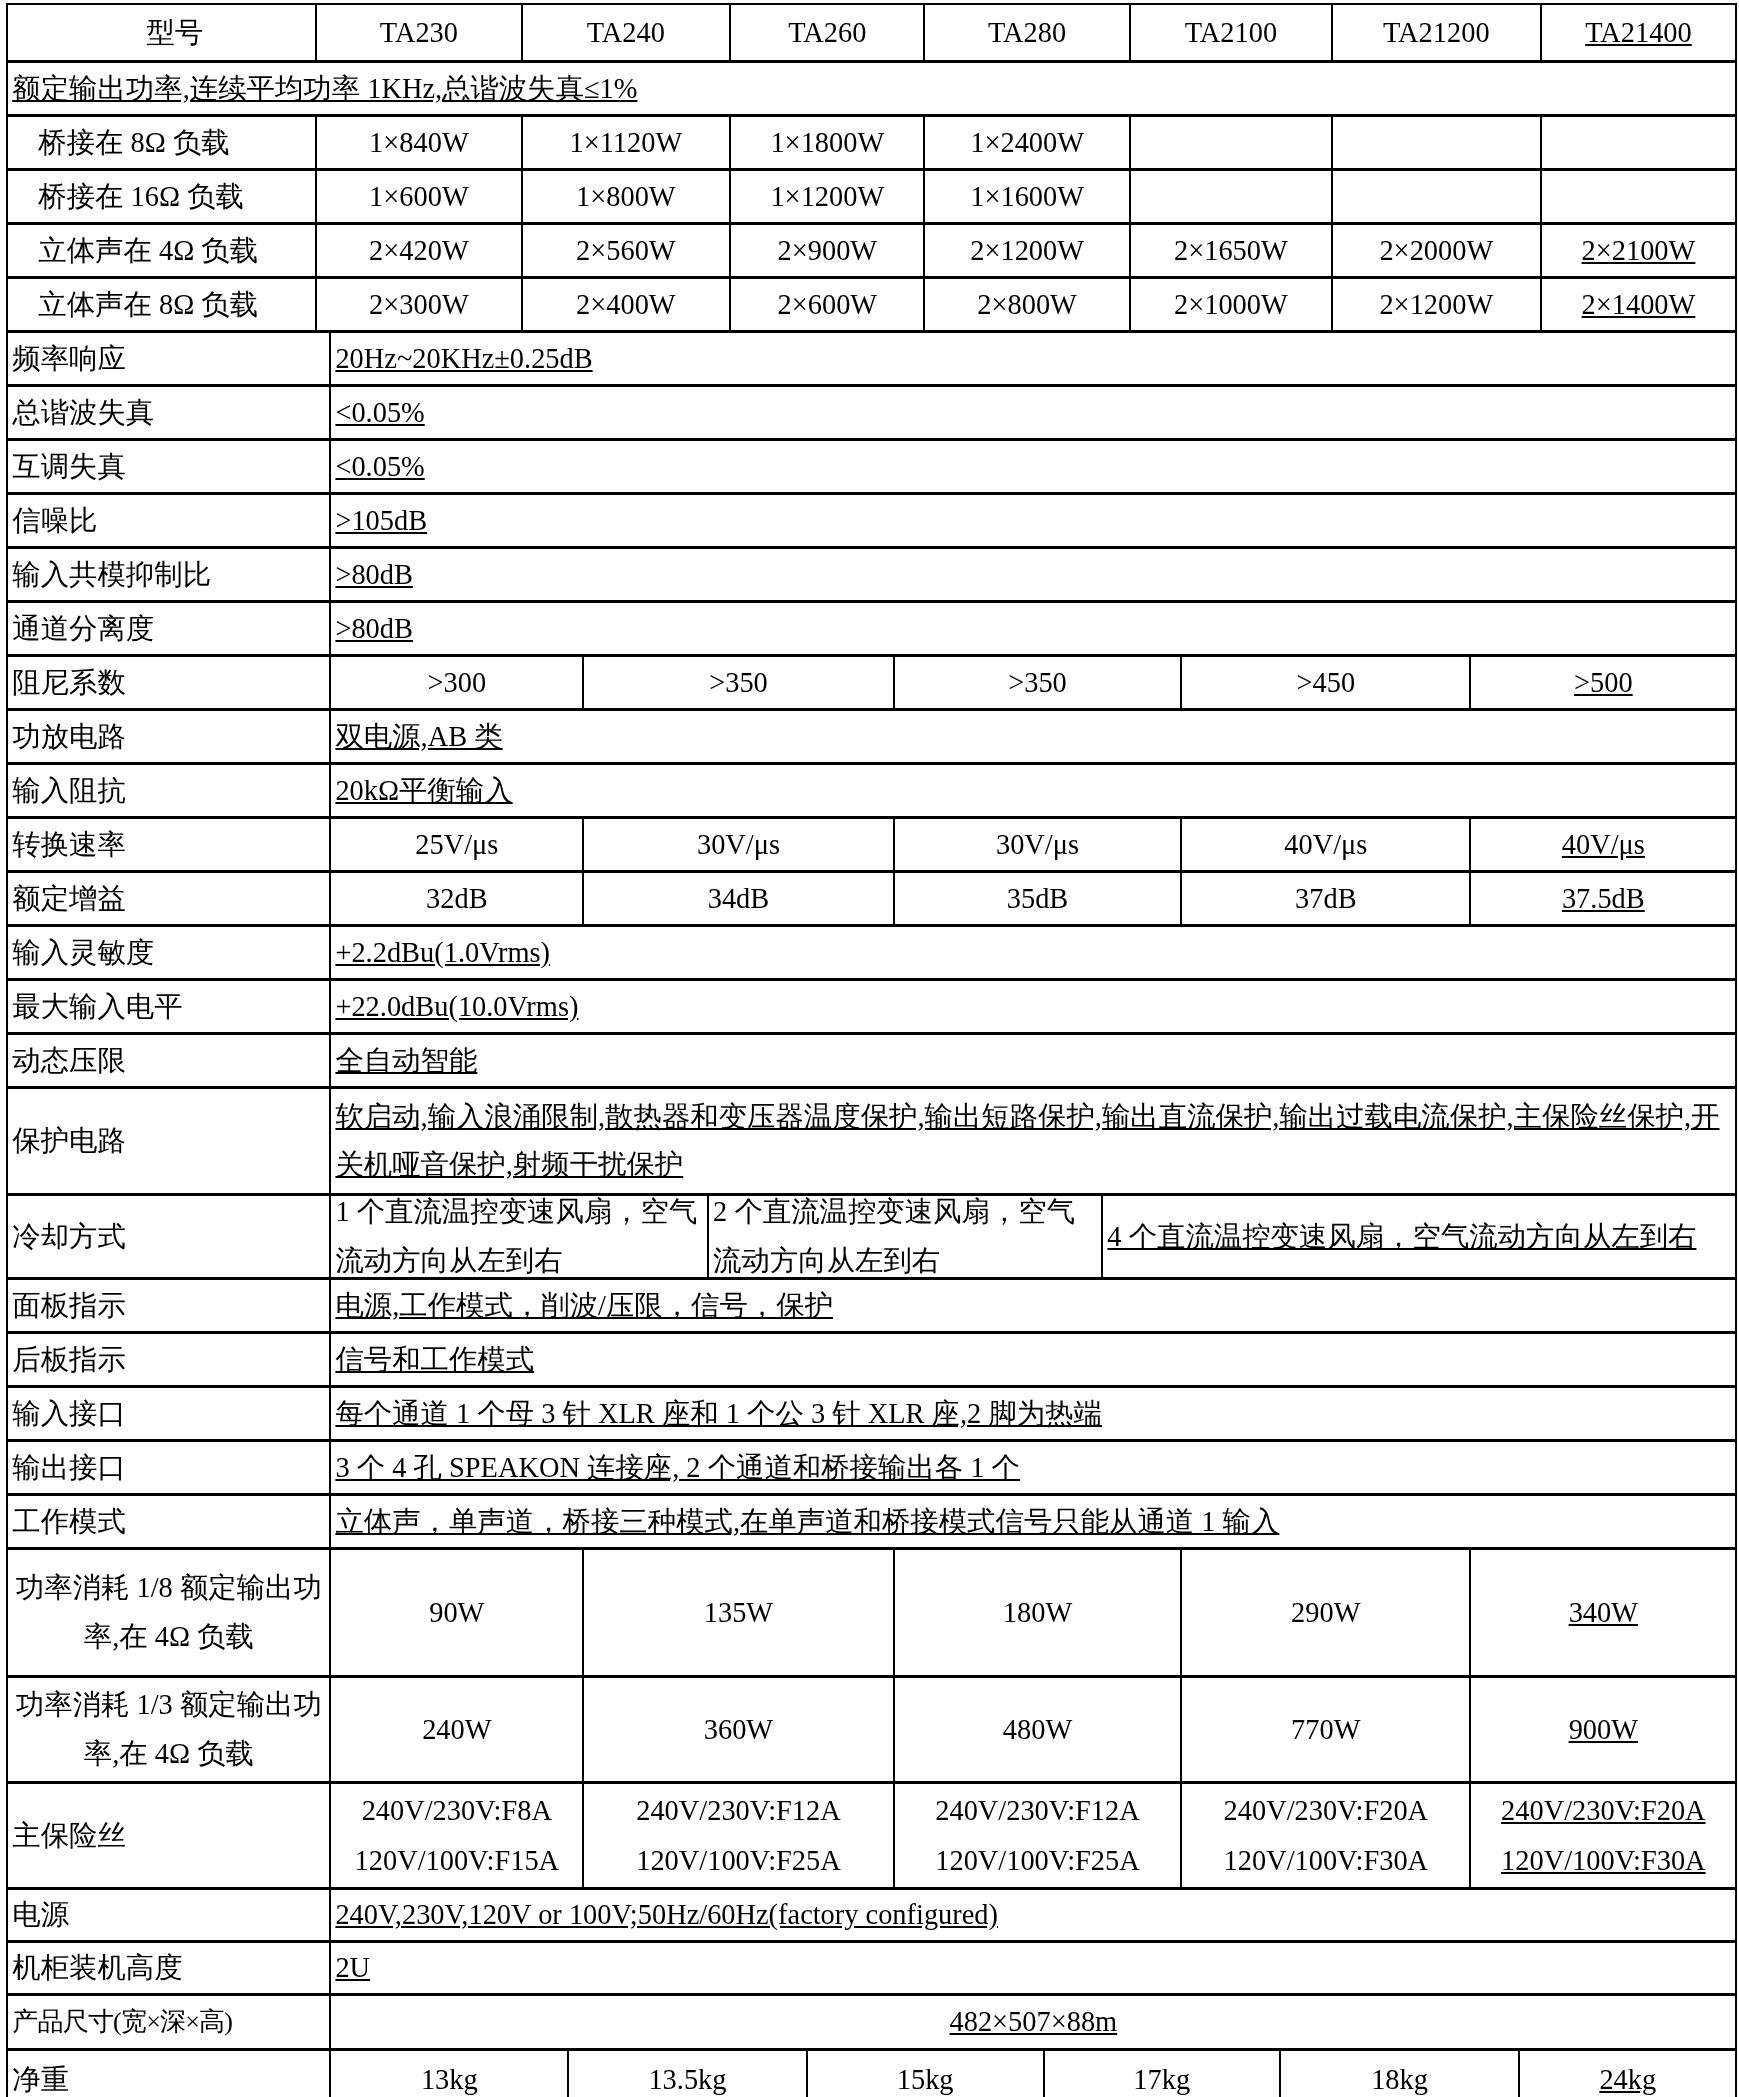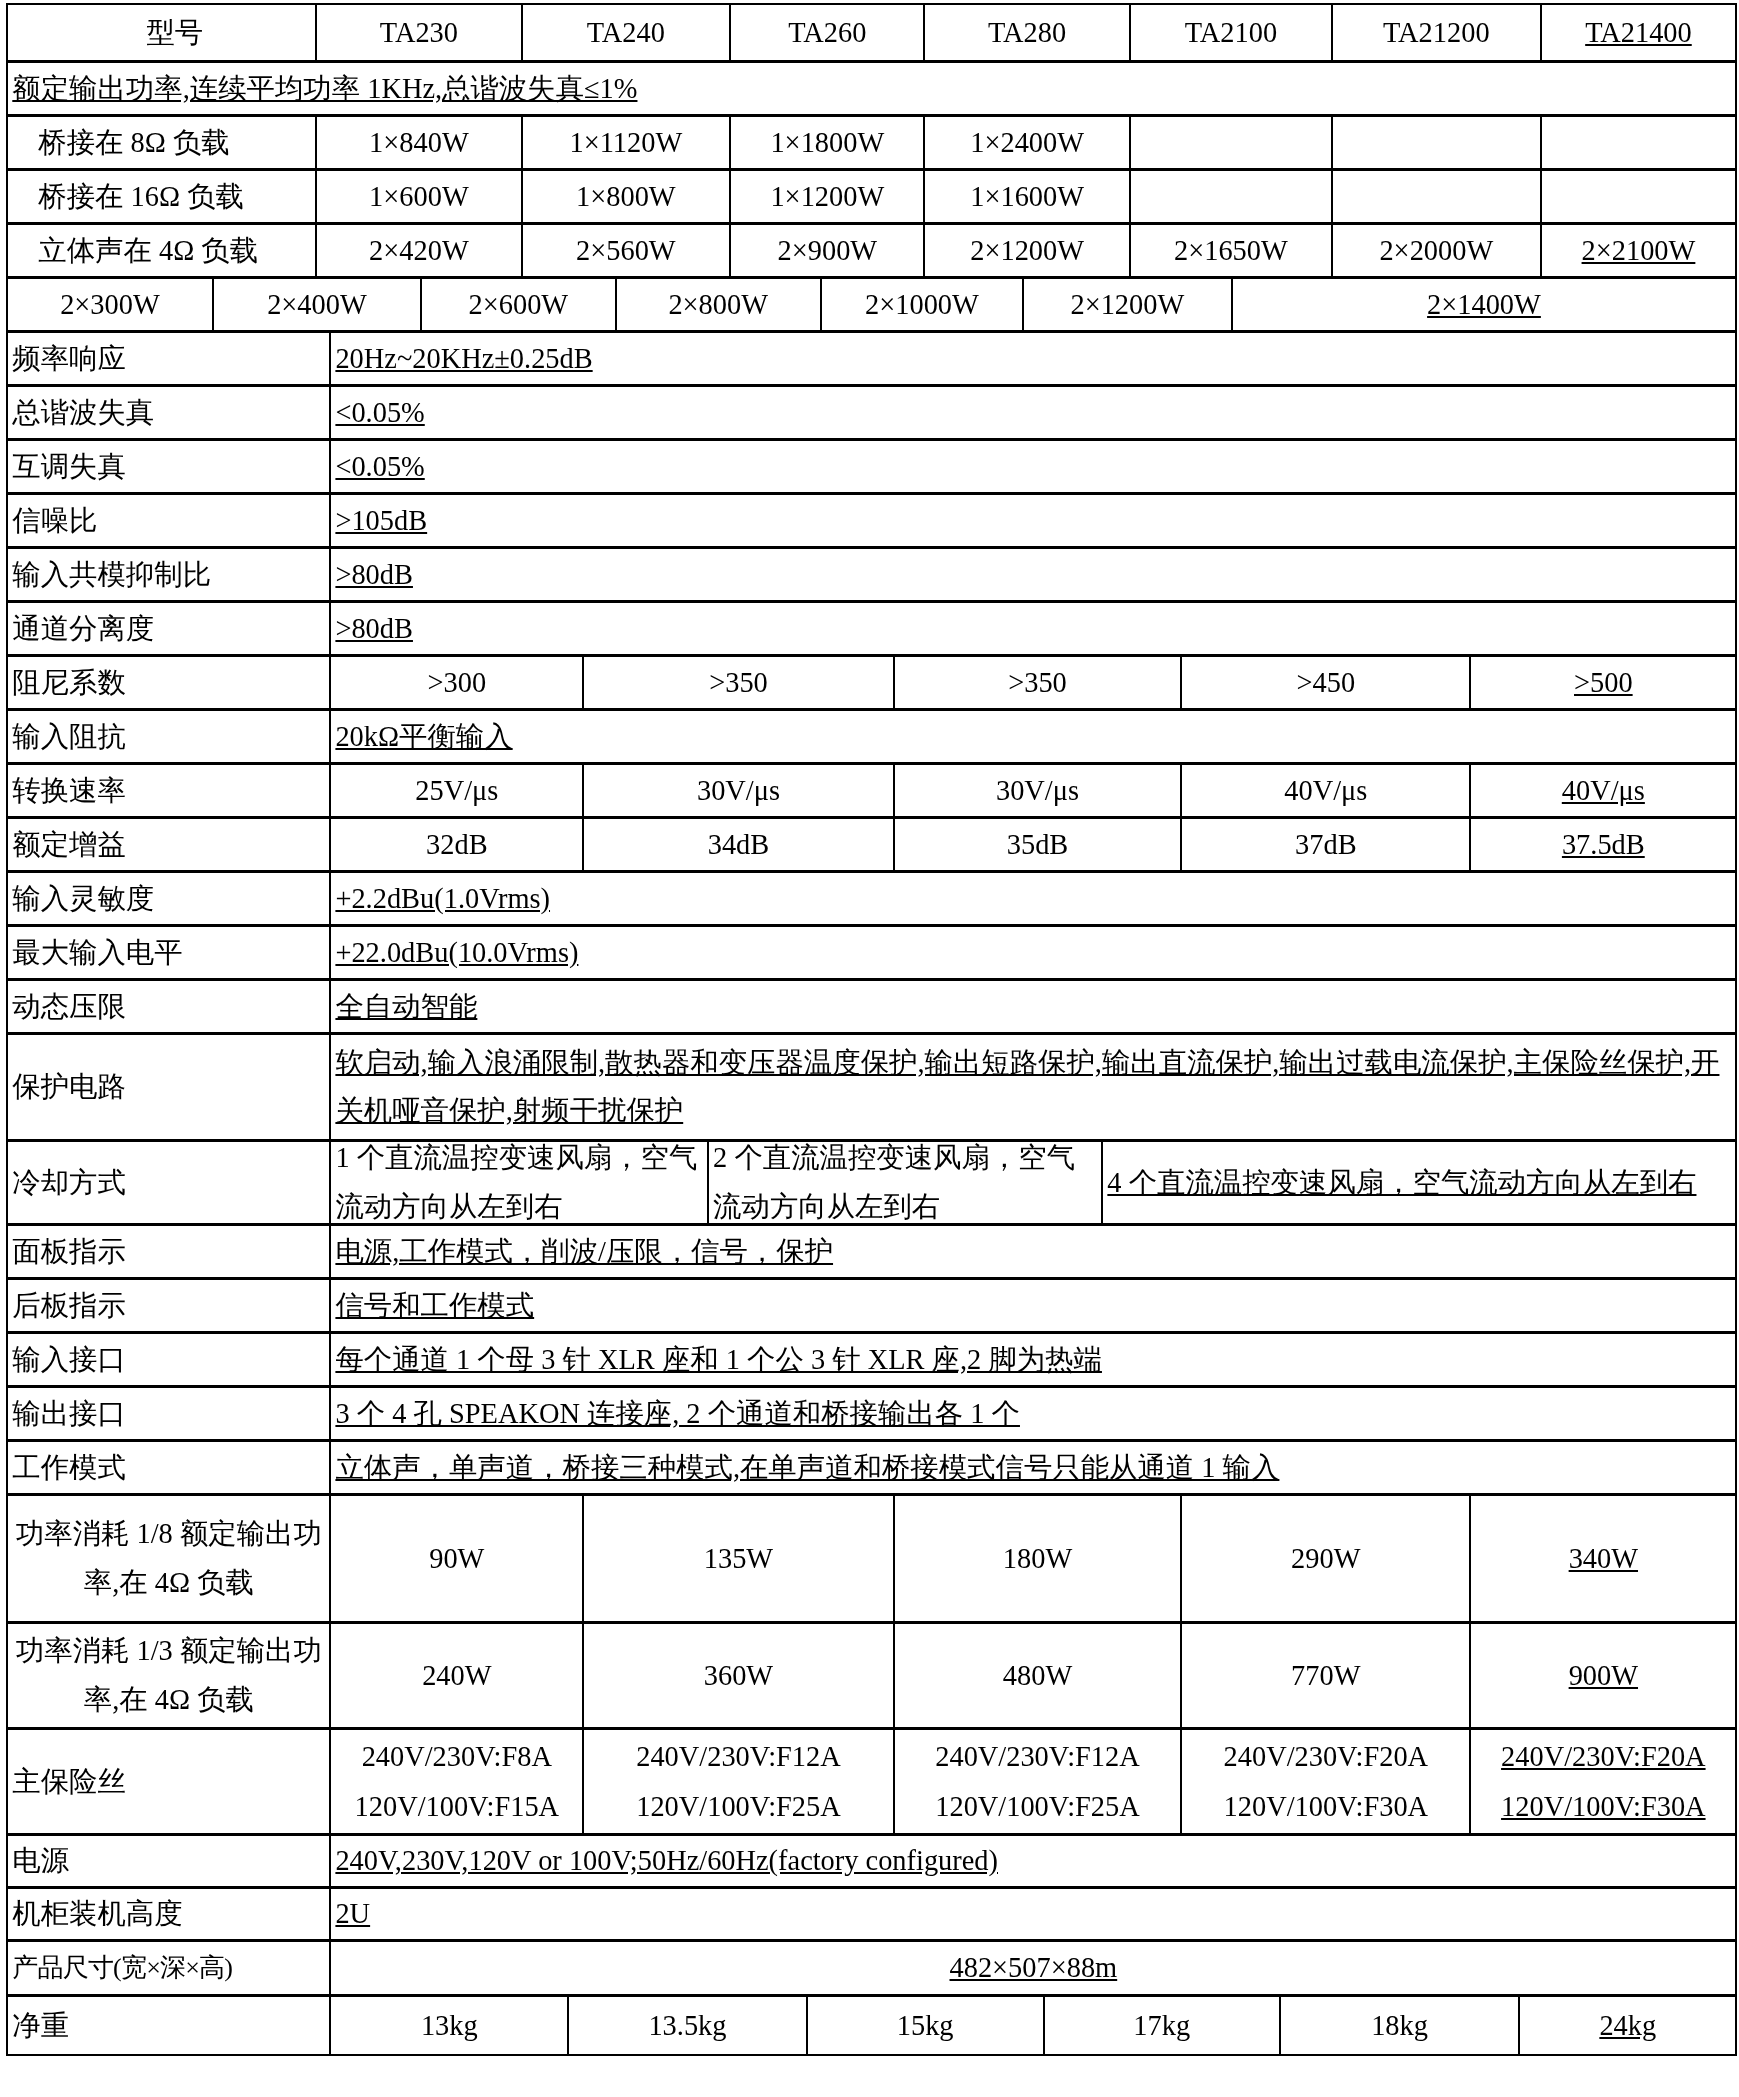--- a/index.html
+++ b/index.html
@@ -82,20 +82,21 @@
     <div class="cell lab7">立体声在 4Ω 负载</div>
     <div class="cell m1 ctr">2×420W</div>
     <div class="cell m2 ctr">2×560W</div>
     <div class="cell m3 ctr">2×900W</div>
     <div class="cell m4 ctr">2×1200W</div>
     <div class="cell m5 ctr">2×1650W</div>
     <div class="cell m6 ctr">2×2000W</div>
     <div class="cell fx ctr">2×2100W</div>
   </div>
   <div class="row h68">
+    <div class="cell lab7">立体声在 8Ω 负载</div>
     <div class="cell m1 ctr">2×300W</div>
     <div class="cell m2 ctr">2×400W</div>
     <div class="cell m3 ctr">2×600W</div>
     <div class="cell m4 ctr">2×800W</div>
     <div class="cell m5 ctr">2×1000W</div>
     <div class="cell m6 ctr">2×1200W</div>
     <div class="cell fx ctr">2×1400W</div>
   </div>
 
   <div class="row h68">
@@ -125,20 +126,24 @@
 
   <div class="row h68">
     <div class="cell lab">阻尼系数</div>
     <div class="cell f1 ctr">&gt;300</div>
     <div class="cell f2 ctr">&gt;350</div>
     <div class="cell f3 ctr">&gt;350</div>
     <div class="cell f4 ctr">&gt;450</div>
     <div class="cell fx ctr">&gt;500</div>
   </div>
 
+  <div class="row h68">
+    <div class="cell lab">功放电路</div>
+    <div class="cell fx">双电源,AB 类</div>
+  </div>
   <div class="row h68">
     <div class="cell lab">输入阻抗</div>
     <div class="cell fx">20kΩ平衡输入</div>
   </div>
 
   <div class="row h68">
     <div class="cell lab">转换速率</div>
     <div class="cell f1 ctr">25V/μs</div>
     <div class="cell f2 ctr">30V/μs</div>
     <div class="cell f3 ctr">30V/μs</div>

